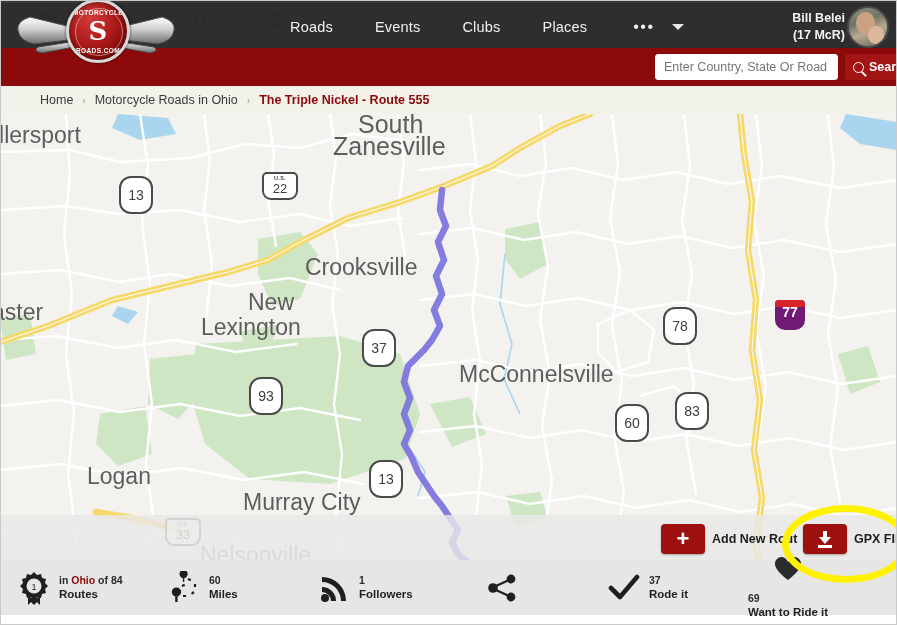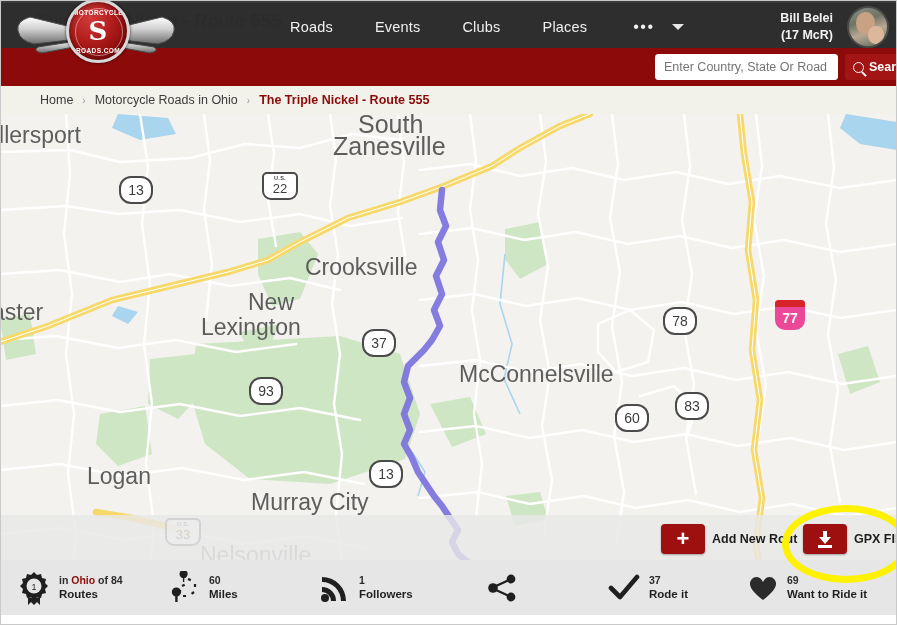--- a/index.html
+++ b/index.html
@@ -75,21 +75,21 @@
   .dots-glyph { color: #f0f0f0; font-size: 16px; letter-spacing: 1.5px; line-height: 10px; }
   .caret-down {
     width: 0; height: 0;
     border-left: 6px solid transparent;
     border-right: 6px solid transparent;
     border-top: 6px solid #e8e8e8;
   }
 
   .user-area {
     position: absolute; right: 8px; top: 0;
-    height: 48px; display: flex; align-items: center; gap: 14px;
+    height: 48px; display: flex; align-items: center; gap: 2px;
   }
   .user-names { text-align: right; color: #f2f2f2; line-height: 1.35; }
   .user-name { font-size: 12.5px; font-weight: bold; }
   .user-rank { font-size: 12.5px; font-weight: bold; }
   .avatar {
     width: 42px; height: 42px; border-radius: 50%;
     background: linear-gradient(160deg,#8c8f86 0%, #6f7566 35%, #b9a893 60%, #5f6a57 100%);
     border: 2px solid #4a4a4a;
     position: relative; overflow: hidden;
   }
@@ -161,21 +161,21 @@
   .map svg { position: absolute; left: 0; top: 0; }
   .map-label {
     position: absolute;
     color: #5d5d5d;
     font-family: "Liberation Sans", sans-serif;
     white-space: nowrap;
     pointer-events: none;
   }
   .shield {
     position: absolute;
-    width: 34px; height: 28px;
+    width: 34px; height: 38px;
     border: 2px solid #4a4a4a;
     border-radius: 12px;
     background: #ffffff;
     display: flex; align-items: center; justify-content: center;
     font-size: 14px; color: #3c3c3c;
     font-family: "Liberation Sans", sans-serif;
   }
   .shield-us {
     position: absolute; width: 36px; height: 28px;
     background: #fff; border: 2px solid #4a4a4a;
@@ -183,25 +183,25 @@
     display: flex; align-items: flex-end; justify-content: center;
     font-size: 13px; color: #3c3c3c; padding-bottom: 2px;
   }
   .shield-us .us-top {
     position: absolute; top: 1px; left: 0; width: 100%;
     text-align: center; font-size: 5.5px; font-weight: bold; color: #3c3c3c;
     letter-spacing: .3px;
   }
   .shield-i {
     position: absolute; width: 30px; height: 30px;
-    background: #ec4899;
+    background: #701a75;
     border-radius: 4px 4px 10px 10px;
     display: flex; align-items: flex-end; justify-content: center;
     font-size: 14px; font-weight: bold; color: #fff;
-    padding-bottom: 4px;
+    padding-bottom: 10px;
   }
   .shield-i::before {
     content: ""; position: absolute; top: 0; left: 0;
     width: 100%; height: 7px; background: #d8232a;
     border-radius: 4px 4px 0 0;
   }
 
   
   .annot-banner {
     position: absolute; left: 409px; top: 467px;
@@ -431,21 +431,21 @@
 
     <div class="map-label" style="left:-6px;  top:8px;   font-size:23px;">illersport</div>
     <div class="map-label" style="left:358px; top:-4px;  font-size:25px;">South</div>
     <div class="map-label" style="left:333px; top:18px;  font-size:25px;">Zanesville</div>
     <div class="map-label" style="left:305px; top:140px; font-size:23px;">Crooksville</div>
     <div class="map-label" style="left:-8px;  top:185px; font-size:23px;">aster</div>
     <div class="map-label" style="left:248px; top:175px; font-size:23px;">New</div>
     <div class="map-label" style="left:201px; top:200px; font-size:23px;">Lexington</div>
     <div class="map-label" style="left:459px; top:247px; font-size:23px;">McConnelsville</div>
     <div class="map-label" style="left:87px;  top:349px; font-size:23px;">Logan</div>
-    <div class="map-label" style="left:251px; top:375px; font-size:23px;">Murray City</div>
+    <div class="map-label" style="left:243px; top:375px; font-size:23px;">Murray City</div>
     <div class="map-label" style="left:200px; top:428px; font-size:23px; color:#9a9a9a;">Nelsonville</div>
 
     <div class="shield" style="left:119px; top:62px;">13</div>
     <div class="shield-us" style="left:262px; top:58px;">
       <span class="us-top">U.S.</span>
       <span>22</span>
     </div>
     <div class="shield" style="left:362px; top:215px;">37</div>
     <div class="shield" style="left:249px; top:263px;">93</div>
     <div class="shield" style="left:663px; top:193px;">78</div>
@@ -535,21 +535,21 @@
     <div class="stat" style="left:608px;">
       <svg width="32" height="28" viewBox="0 0 32 28">
         <path d="M3 14 L12 23 L29 3" stroke="#1f1f1f" stroke-width="4.6" fill="none" stroke-linecap="round" stroke-linejoin="round"></path>
       </svg>
       <div class="stat-text">
         <div class="stat-num">37</div>
         <div class="stat-lbl">Rode it</div>
       </div>
     </div>
 
-    <div class="stat" style="left:748px;">
+    <div class="stat" style="left:748px;flex-direction:column;">
       <svg width="30" height="28" viewBox="0 0 30 28">
         <path d="M15 26 C2 16 0 10 3.5 5.5 C7 1 13 3 15 8 C17 3 23 1 26.5 5.5 C30 10 28 16 15 26 Z" fill="#2b2b2b"></path>
       </svg>
       <div class="stat-text">
         <div class="stat-num">69</div>
         <div class="stat-lbl">Want to Ride it</div>
       </div>
     </div>
 
   </div>

